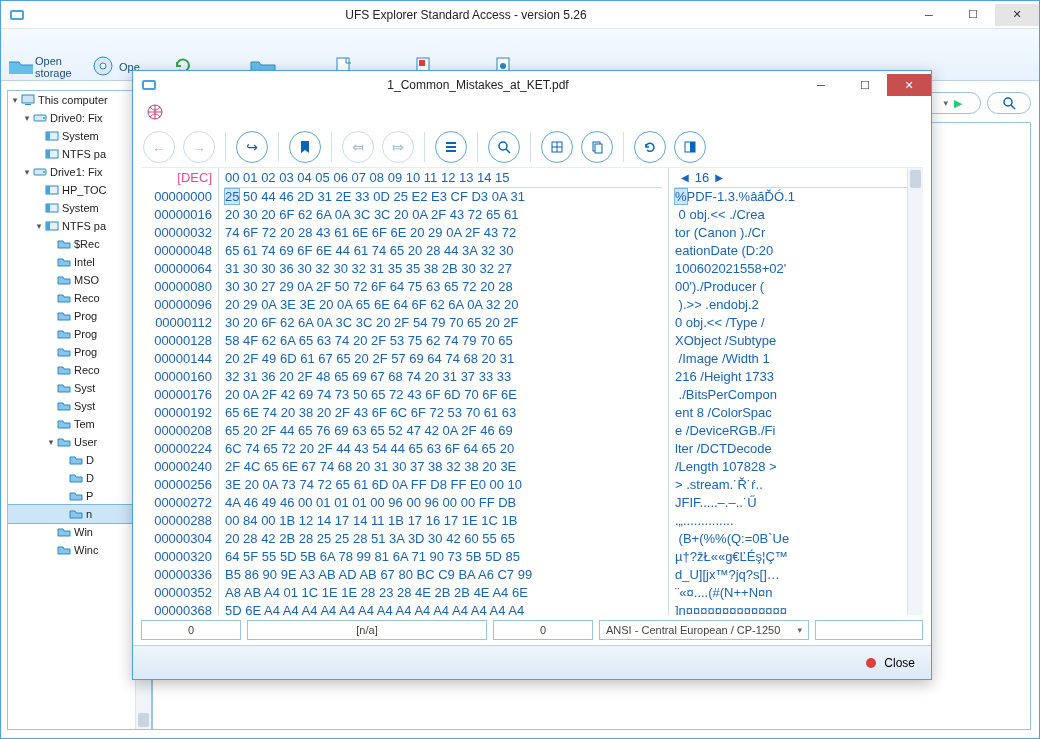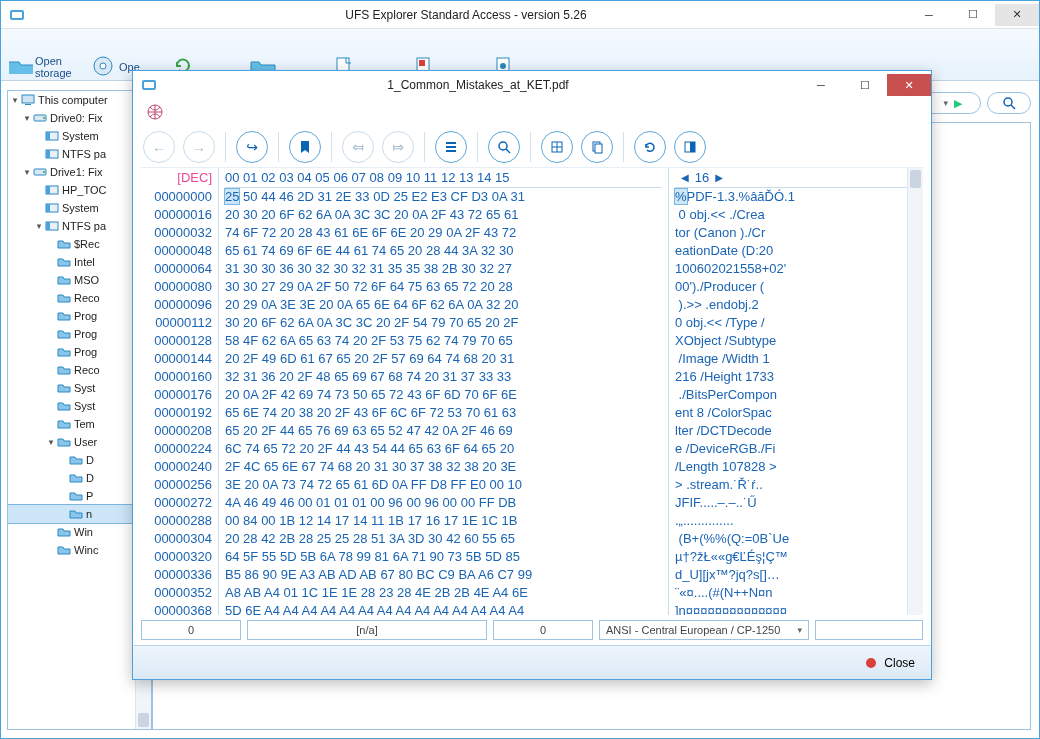--- a/index.html
+++ b/index.html
@@ -586,22 +586,22 @@
           <div class="hex-row">eationDate (D:20</div>
           <div class="hex-row">100602021558+02'</div>
           <div class="hex-row">00')./Producer (</div>
           <div class="hex-row"> ).&gt;&gt; .endobj.2 </div>
           <div class="hex-row">0 obj.&lt;&lt; /Type /</div>
           <div class="hex-row">XObject /Subtype</div>
           <div class="hex-row"> /Image /Width 1</div>
           <div class="hex-row">216 /Height 1733</div>
           <div class="hex-row"> ./BitsPerCompon</div>
           <div class="hex-row">ent 8 /ColorSpac</div>
+          <div class="hex-row">e /DeviceRGB./Fi</div>
           <div class="hex-row">lter /DCTDecode </div>
-          <div class="hex-row">e /DeviceRGB./Fi</div>
           <div class="hex-row">/Length 107828 &gt;</div>
           <div class="hex-row">&gt; .stream.˙Ř˙ŕ..</div>
           <div class="hex-row">JFIF.....–.–..˙Ű</div>
           <div class="hex-row">.„..............</div>
           <div class="hex-row"> (B+(%%(Q:=0B`Ue</div>
           <div class="hex-row">µ†?žŁ«­«g€ĽÉş¦Ç™</div>
           <div class="hex-row">d_U][jx™?jq?s[]…</div>
           <div class="hex-row">¨«¤....(#(N++N¤n</div>
           <div class="hex-row">]n¤¤¤¤¤¤¤¤¤¤¤¤¤¤</div>
         </div>

